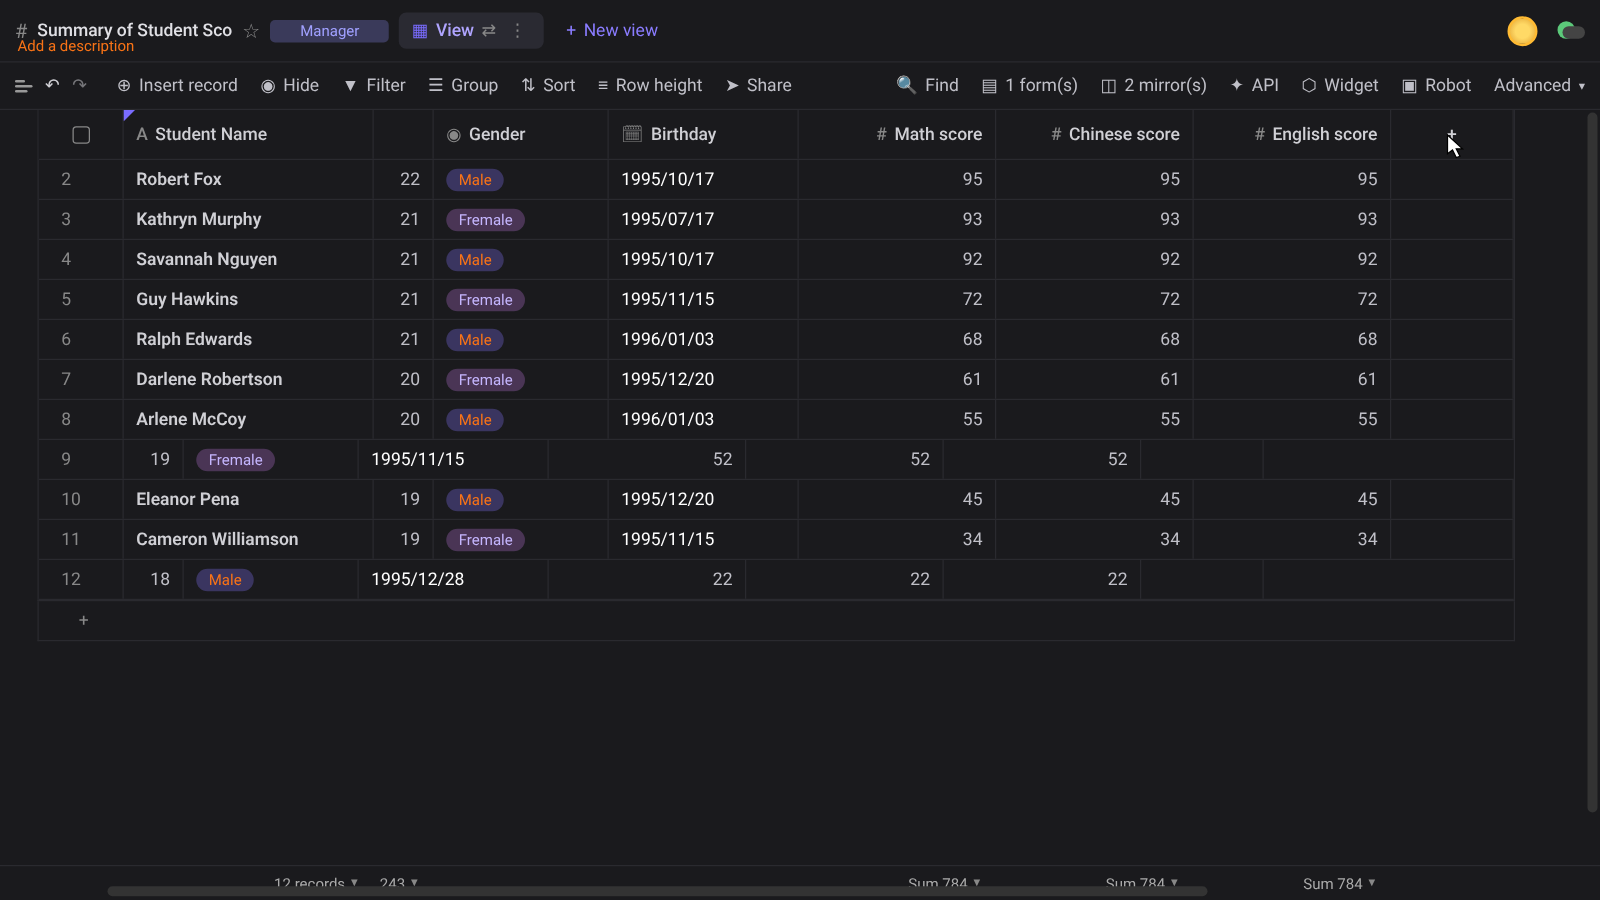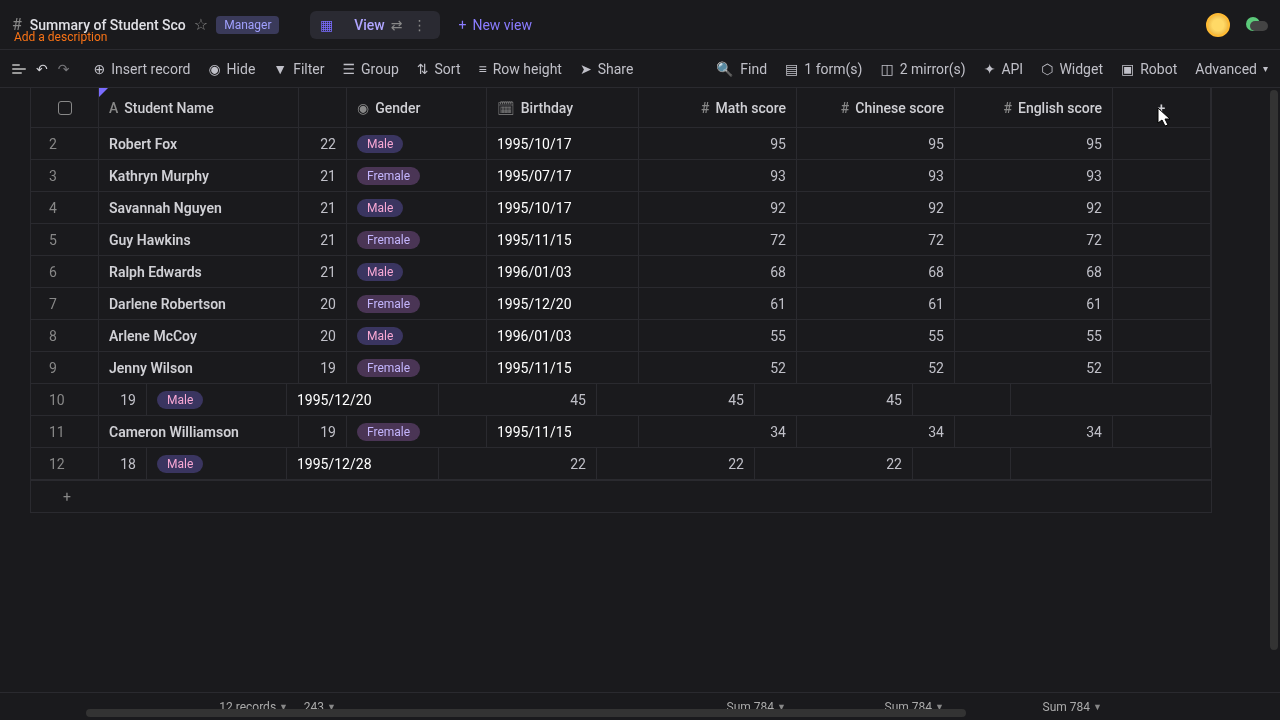--- a/index.html
+++ b/index.html
@@ -2,26 +2,26 @@
 <html><head>
 <meta charset="utf-8">
 <style>
 * { box-sizing: border-box; margin: 0; padding: 0; }
 body { font-family: -apple-system, BlinkMacSystemFont, "Segoe UI", Roboto, sans-serif; background: #1a1a1d; color: #d0d0d5; width: 1280px; height: 720px; overflow: hidden; font-size: 14px; }
 .header { display: flex; align-items: center; padding: 6px 12px; border-bottom: 1px solid #2a2a2f; height: 50px; }
 .title-area { display: flex; align-items: center; gap: 8px; min-width: 290px;}
 .hash-icon { color: #888; font-size: 16px; }
 .title-text { font-weight: 500; color: #e0e0e5; white-space: nowrap; overflow: hidden; text-overflow: ellipsis; max-width: 160px;}
 .star-icon { color: #888; font-size: 16px; }
-.badge-manager { background: #3a3a5a; color: #a0a0ff; padding: 2px 8px; border-radius: 4px; font-size: 12px; }
+.badge-manager { background: #3a3a5a; color: #a0a0ff; padding: 2px 24px; border-radius: 4px; font-size: 12px; }
 .desc { position: absolute; top: 30px; left: 14px; font-size: 12px; color: #f97316; }
 .view-tabs { display: flex; align-items: center; gap: 8px; margin-left: 8px; }
 .view-tab { display: flex; align-items: center; gap: 6px; padding: 6px 10px; border-radius: 6px; background: #2a2a32; }
 .view-tab .icn { color: #7a6cff; }
-.view-tab .lbl { color: #b0a5ff; font-weight: 500; margin-left: 15px;}
+.view-tab .lbl { color: #b0a5ff; font-weight: 500;}
 .view-tab .swap { color: #888; }
 .view-tab .menu { color: #888; padding: 0 4px;}
 .new-view { display: flex; align-items: center; gap: 6px; color: #8a7cff; padding: 6px 10px; }
 .header-right { margin-left: auto; display: flex; align-items: center; gap: 14px; }
 .avatar { width: 24px; height: 24px; border-radius: 50%; background: radial-gradient(circle,#ffd966 40%,#e0a030 100%); border: 2px solid #ffbb33;}
 .weather { width: 24px; height: 24px; position: relative;}
 .weather::before { content:""; position:absolute; width:14px; height:14px; border-radius:50%; background:#5cc97a; top:4px; left:2px;}
 .weather::after { content:""; position:absolute; width:18px; height:10px; border-radius:10px; background:#444; top:8px; left:6px;}
 
 .toolbar { display: flex; align-items: center; padding: 0 12px; height: 38px; border-bottom: 1px solid #2a2a2f; gap: 18px; }
@@ -44,21 +44,21 @@
 .c-gender { width: 140px; }
 .c-birthday { width: 152px; color:#ffffff;}
 .c-score { width: 158px; justify-content: flex-end; color:#c0c0c8;}
 .c-add { width: 98px; justify-content:center; color:#888;}
 .header-row .c-idx { justify-content:center; padding:0 10px;}
 .checkbox { width:14px; height:14px; border:1.5px solid #888; border-radius:3px;}
 .col-hdr { display:flex; align-items:center; gap:6px;}
 .col-hdr .ic { color:#888; font-size:14px;}
 .triangle { position:absolute; left:68px; top:-1px; width:0; height:0; border-left:0 solid transparent; border-right:10px solid transparent; border-top:10px solid #7a6cff;}
 .tag { padding: 2px 10px; border-radius: 10px; font-size: 12px;}
-.tag-male { background: #3a3560; color: #f9a8d4;}
+.tag-male { background: #3a3560; color: #f97316;}
 .tag-female { background: #4a3555; color: #c4b5fd;}
 .add-row { height: 32px; display:flex; align-items:center; justify-content:flex-start; padding-left: 32px; color:#888; width:1182px; border-bottom:1px solid #2a2a2f; border-right:1px solid #2a2a2f; border-left:1px solid #2a2a2f;}
 
 .footer { position: absolute; bottom: 0; left: 0; right: 0; height: 28px; background: #1a1a1d; border-top: 1px solid #2a2a2f; display: flex; align-items: center; font-size: 12px; color: #aaa; padding-left:30px;}
 .footer .fcell { display:flex; align-items:center; justify-content:flex-end; padding:0 10px; height:100%;}
 .footer .f-idx{width:268px;} .footer .f-age{width:48px;} .footer .f-gender{width:140px;} .footer .f-birthday{width:152px;} .footer .f-score{width:158px;}
 .dropdown-caret { font-size: 9px; margin-left: 3px; color:#888;}
 .scrollbar-h { position:absolute; bottom:3px; left:86px; width:880px; height:8px; background:#333; border-radius:4px;}
 .scrollbar-v { position:absolute; right:2px; top:90px; width:8px; height:560px; background:#333; border-radius:4px;}
 svg { display:block;}
@@ -295,33 +295,33 @@
             <span class="tag tag-male">Male</span>
           </div>
           <div class="cell c-birthday">1996/01/03</div>
           <div class="cell c-score">55</div>
           <div class="cell c-score">55</div>
           <div class="cell c-score">55</div>
           <div class="cell c-add"></div>
         </div>
         <div class="row">
           <div class="cell c-idx">9</div>
-          <div class="cell c-name">Jenny Wilson</div>
           <div class="cell c-age">19</div>
           <div class="cell c-gender">
             <span class="tag tag-female">Fremale</span>
           </div>
           <div class="cell c-birthday">1995/11/15</div>
           <div class="cell c-score">52</div>
           <div class="cell c-score">52</div>
           <div class="cell c-score">52</div>
           <div class="cell c-add"></div>
         </div>
         <div class="row">
           <div class="cell c-idx">10</div>
+          <div class="cell c-name">Eleanor Pena</div>
           <div class="cell c-age">19</div>
           <div class="cell c-gender">
             <span class="tag tag-male">Male</span>
           </div>
           <div class="cell c-birthday">1995/12/20</div>
           <div class="cell c-score">45</div>
           <div class="cell c-score">45</div>
           <div class="cell c-score">45</div>
           <div class="cell c-add"></div>
         </div>

